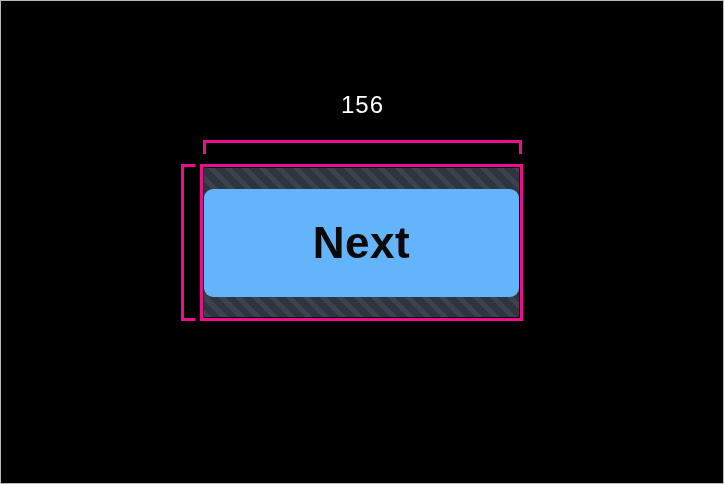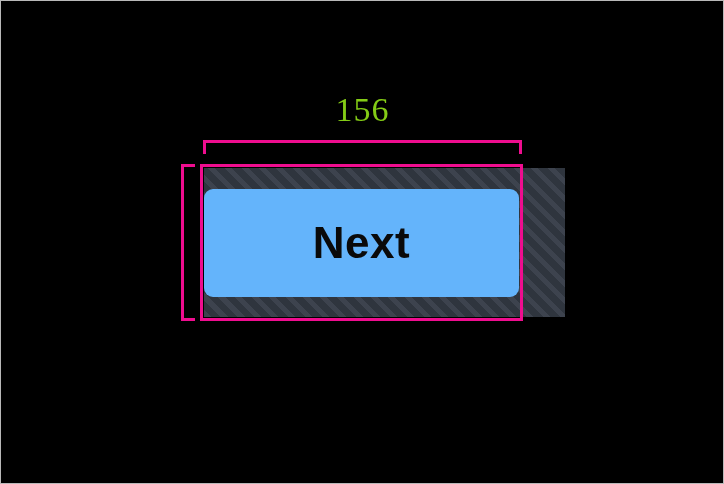--- a/index.html
+++ b/index.html
@@ -28,21 +28,21 @@
     border: 3px solid #ef0d8f;
     box-sizing: border-box;
     background: transparent;
   }
 
   
   .widget {
     position: absolute;
     left: 203px;
     top: 167px;
-    width: 361px;
+    width: 315px;
     height: 149px;
     box-sizing: border-box;
     
     background-color: #343a44;
     background-image: repeating-linear-gradient(
       45deg,
       #3d434e 0px,
       #3d434e 5px,
       #2f353e 5px,
       #2f353e 12px
@@ -99,23 +99,23 @@
     border-left: 3px solid #ef0d8f;
     border-top: 3px solid #ef0d8f;
     border-bottom: 3px solid #ef0d8f;
     box-sizing: border-box;
     background: transparent;
   }
 
   
   .dim-label {
     position: absolute;
-    color: #84cc16;
-    font-family: Liberation Serif, serif;
-    font-size: 34px;
+    color: #ffffff;
+    font-family: Liberation Sans, sans-serif;
+    font-size: 24px;
     font-weight: normal;
     line-height: 1;
     letter-spacing: 1px;
     user-select: none;
     white-space: nowrap;
   }
   .dim-label-width {
     left: 202px;
     top: 92px;
     width: 319px;

